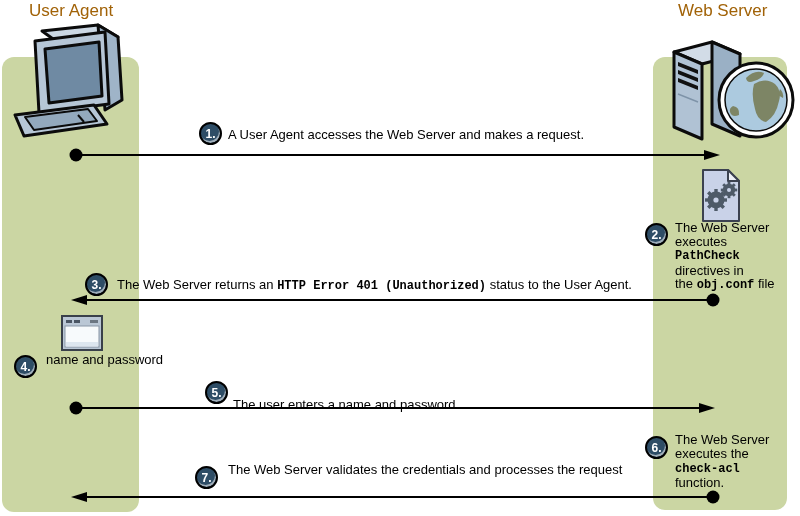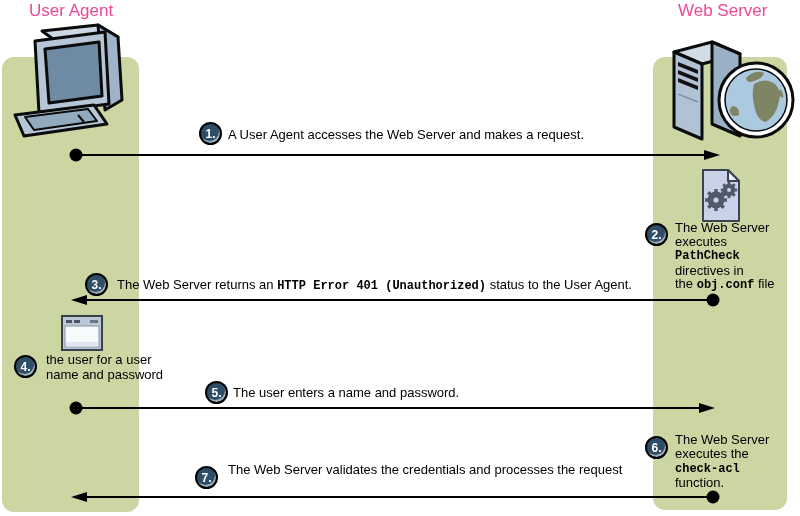--- a/index.html
+++ b/index.html
@@ -9,21 +9,21 @@
     font-family:"Liberation Sans",sans-serif;
     color:#000;
   }
   .band{
     position:absolute;top:57px;bottom:4px;
     background:#cbd6a3;border-radius:12px;
   }
   .band.left{left:2px;width:137px;}
   .band.right{left:653px;width:134px;height:453px;bottom:auto;}
   .actor-title{
-    position:absolute;top:1px;font-size:17px;line-height:20px;color:#ec4899;white-space:nowrap;
+    position:absolute;top:1px;font-size:17px;line-height:20px;color:#a16207;white-space:nowrap;
   }
   .icon{position:absolute;}
   .badge{
     position:absolute;width:19px;height:19px;border-radius:50%;
     background:#2e4d66;border:2px solid #000;
     color:#fff;font-size:12px;font-weight:bold;
     display:flex;align-items:center;justify-content:center;
     box-shadow:inset -1px -2px 0 rgba(255,255,255,.55);
     z-index:5;
   }
@@ -175,26 +175,25 @@
   <div class="line"><span>the </span><span class="mono">obj.conf</span><span> file</span></div>
 </div>
 
 <div class="badge" style="left:85px;top:273px;">3.</div>
 <div class="step-text" style="left:117px;top:277px;">
   <div class="line"><span>The Web Server returns an </span><span class="mono">HTTP Error 401 (Unauthorized)</span><span> status to the User Agent.</span></div>
 </div>
 
 <div class="badge" style="left:14px;top:355px;">4.</div>
 <div class="step-text" style="left:46px;top:352px;">
-  <div class="line"><span>the user for a user</span></div>
   <div class="line"><span>name and password</span></div>
 </div>
 
 <div class="badge" style="left:205px;top:381px;">5.</div>
-<div class="step-text" style="left:233px;top:385px;text-align:right;">
+<div class="step-text" style="left:233px;top:397px;text-align:right;">
   <div class="line"><span>The user enters a name and password.</span></div>
 </div>
 
 <div class="badge" style="left:645px;top:436px;">6.</div>
 <div class="step-text mid" style="left:675px;top:433px;">
   <div class="line"><span>The Web Server</span></div>
   <div class="line"><span>executes the</span></div>
   <div class="line"><span class="mono">check-acl</span></div>
   <div class="line"><span>function.</span></div>
 </div>

